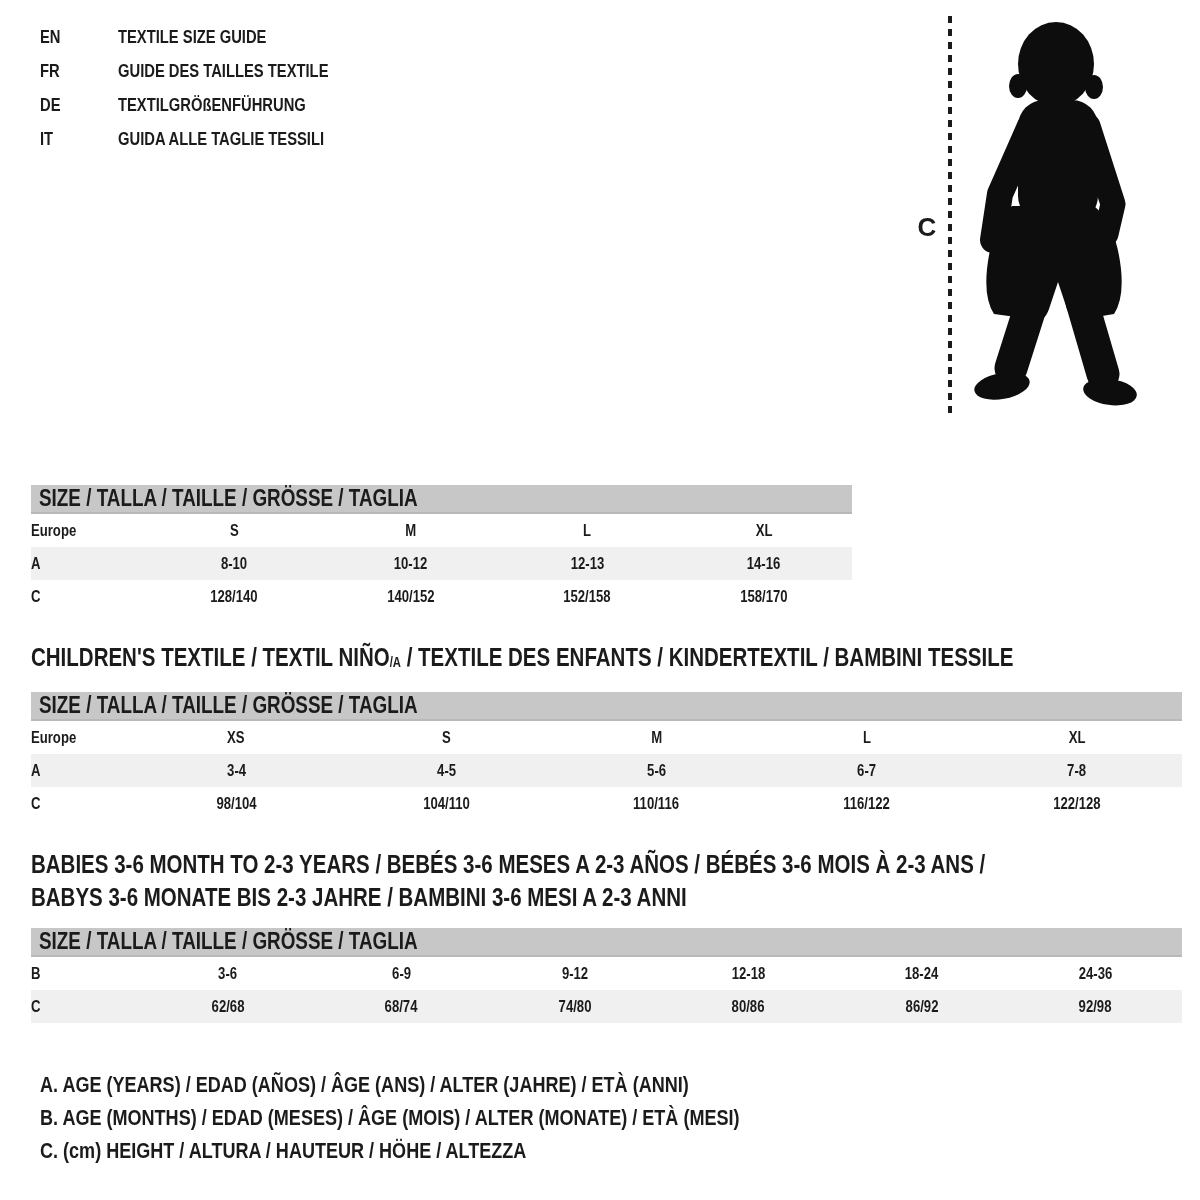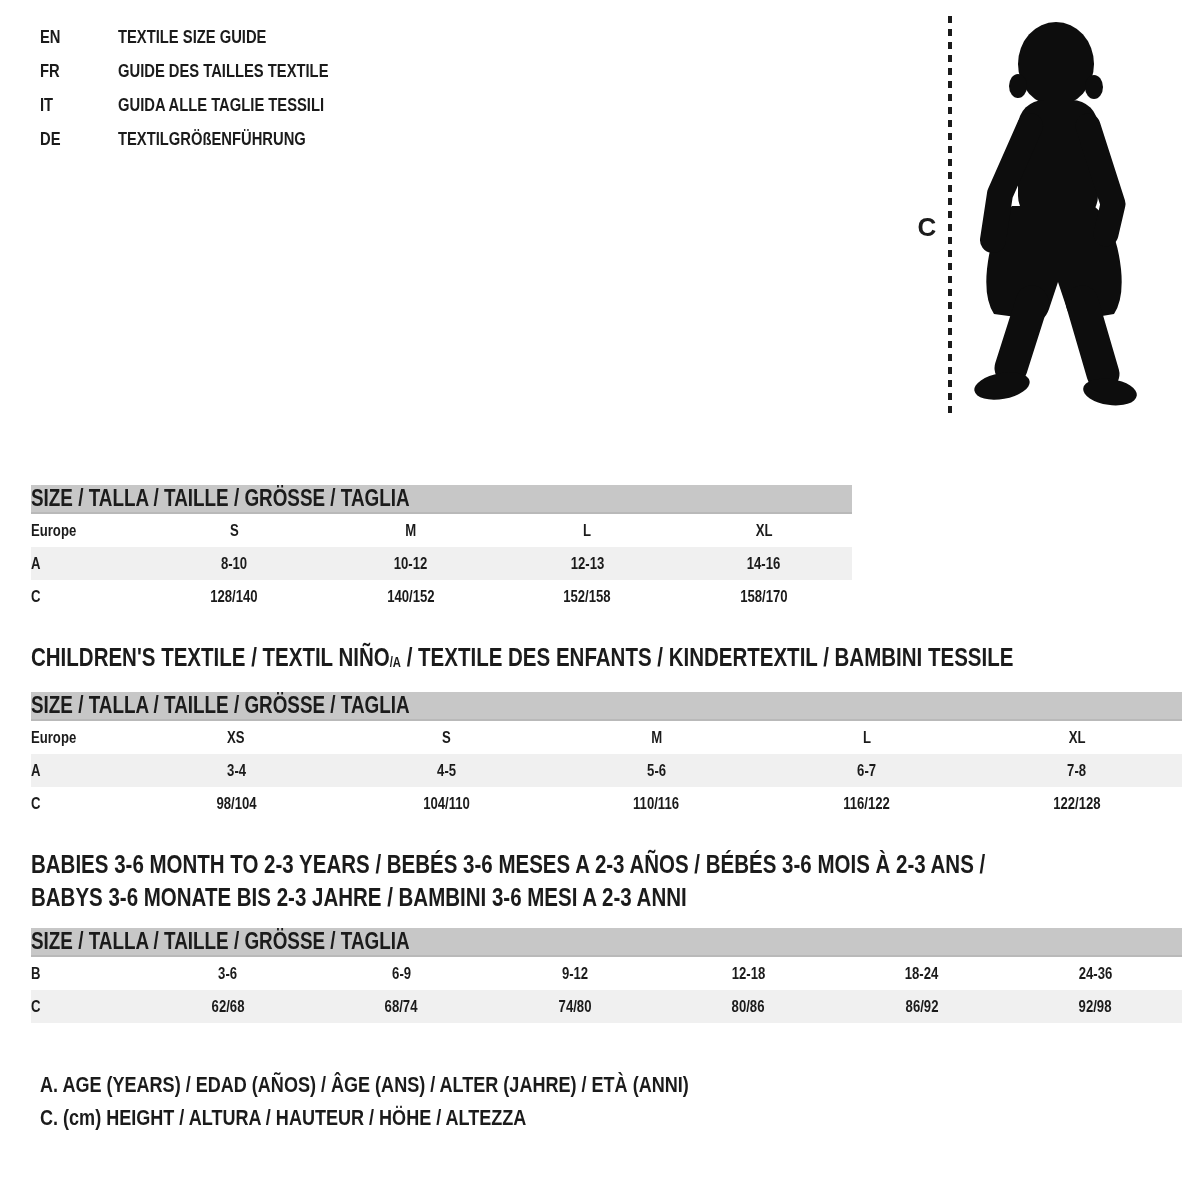--- a/index.html
+++ b/index.html
@@ -36,21 +36,21 @@
   .sub{font-size:.55em;vertical-align:-0.1em;}
 
   
   table.size-table{position:absolute;left:31px;border-collapse:collapse;table-layout:fixed;border-spacing:0;}
   #junior-table{top:485px;width:821px;}
   #children-table{top:692px;width:1151px;}
   #babies-table{top:928px;width:1151px;}
   table.size-table td{height:33px;padding:0;font-size:16px;vertical-align:middle;}
   tr.bar td{
     background:var(--header_bar);height:27px;font-size:23px;
-    text-align:left;border-bottom:2px solid #b9b9b9;
+    padding-left:8px;text-align:left;border-bottom:2px solid #b9b9b9;
   }
   td.lbl{text-align:left;padding-left:8px;}
   td.val{text-align:center;}
   tr.alt td{background:var(--row_alt);}
 
   
   .footnotes{position:absolute;left:40px;top:1068px;font-size:22px;line-height:33px;}
 </style>
 </head>
 <body>
@@ -60,26 +60,26 @@
   <div class="lang-list">
     <div class="lang-row">
       <span class="lang-code-wrap"><span class="cx">EN</span></span>
       <span class="cx">TEXTILE SIZE GUIDE</span>
     </div>
     <div class="lang-row">
       <span class="lang-code-wrap"><span class="cx">FR</span></span>
       <span class="cx">GUIDE DES TAILLES TEXTILE</span>
     </div>
     <div class="lang-row">
+      <span class="lang-code-wrap"><span class="cx">DE</span></span>
+      <span class="cx">TEXTILGRÖßENFÜHRUNG</span>
+    </div>
+    <div class="lang-row">
       <span class="lang-code-wrap"><span class="cx">IT</span></span>
       <span class="cx">GUIDA ALLE TAGLIE TESSILI</span>
-    </div>
-    <div class="lang-row">
-      <span class="lang-code-wrap"><span class="cx">DE</span></span>
-      <span class="cx">TEXTILGRÖßENFÜHRUNG</span>
     </div>
   </div>
 
   <div class="measure-line"></div>
   <div class="measure-label">C</div>
   <svg class="baby-svg" width="172" height="404" viewBox="0 0 172 404" aria-hidden="true">
     <g fill="currentColor" stroke="none">
       <ellipse cx="90" cy="50" rx="38" ry="42"></ellipse>
       <ellipse cx="52" cy="72" rx="9" ry="12"></ellipse>
       <ellipse cx="128" cy="73" rx="9" ry="12"></ellipse>
@@ -211,16 +211,17 @@
       <td class="val"><span class="cx ctr">74/80</span></td>
       <td class="val"><span class="cx ctr">80/86</span></td>
       <td class="val"><span class="cx ctr">86/92</span></td>
       <td class="val"><span class="cx ctr">92/98</span></td>
     </tr>
   </tbody>
     </table>
 
   <div class="footnotes">
     <div class="footnote"><span class="cx">A. AGE (YEARS) / EDAD (AÑOS) / ÂGE (ANS) / ALTER (JAHRE) / ETÀ (ANNI)</span></div>
+    <div class="footnote"><span class="cx">B. AGE (MONTHS) / EDAD (MESES) / ÂGE (MOIS) / ALTER (MONATE) / ETÀ (MESI)</span></div>
     <div class="footnote"><span class="cx">C. (cm) HEIGHT / ALTURA / HAUTEUR / HÖHE / ALTEZZA</span></div>
   </div>
 
 </div>
 
 </body></html>

